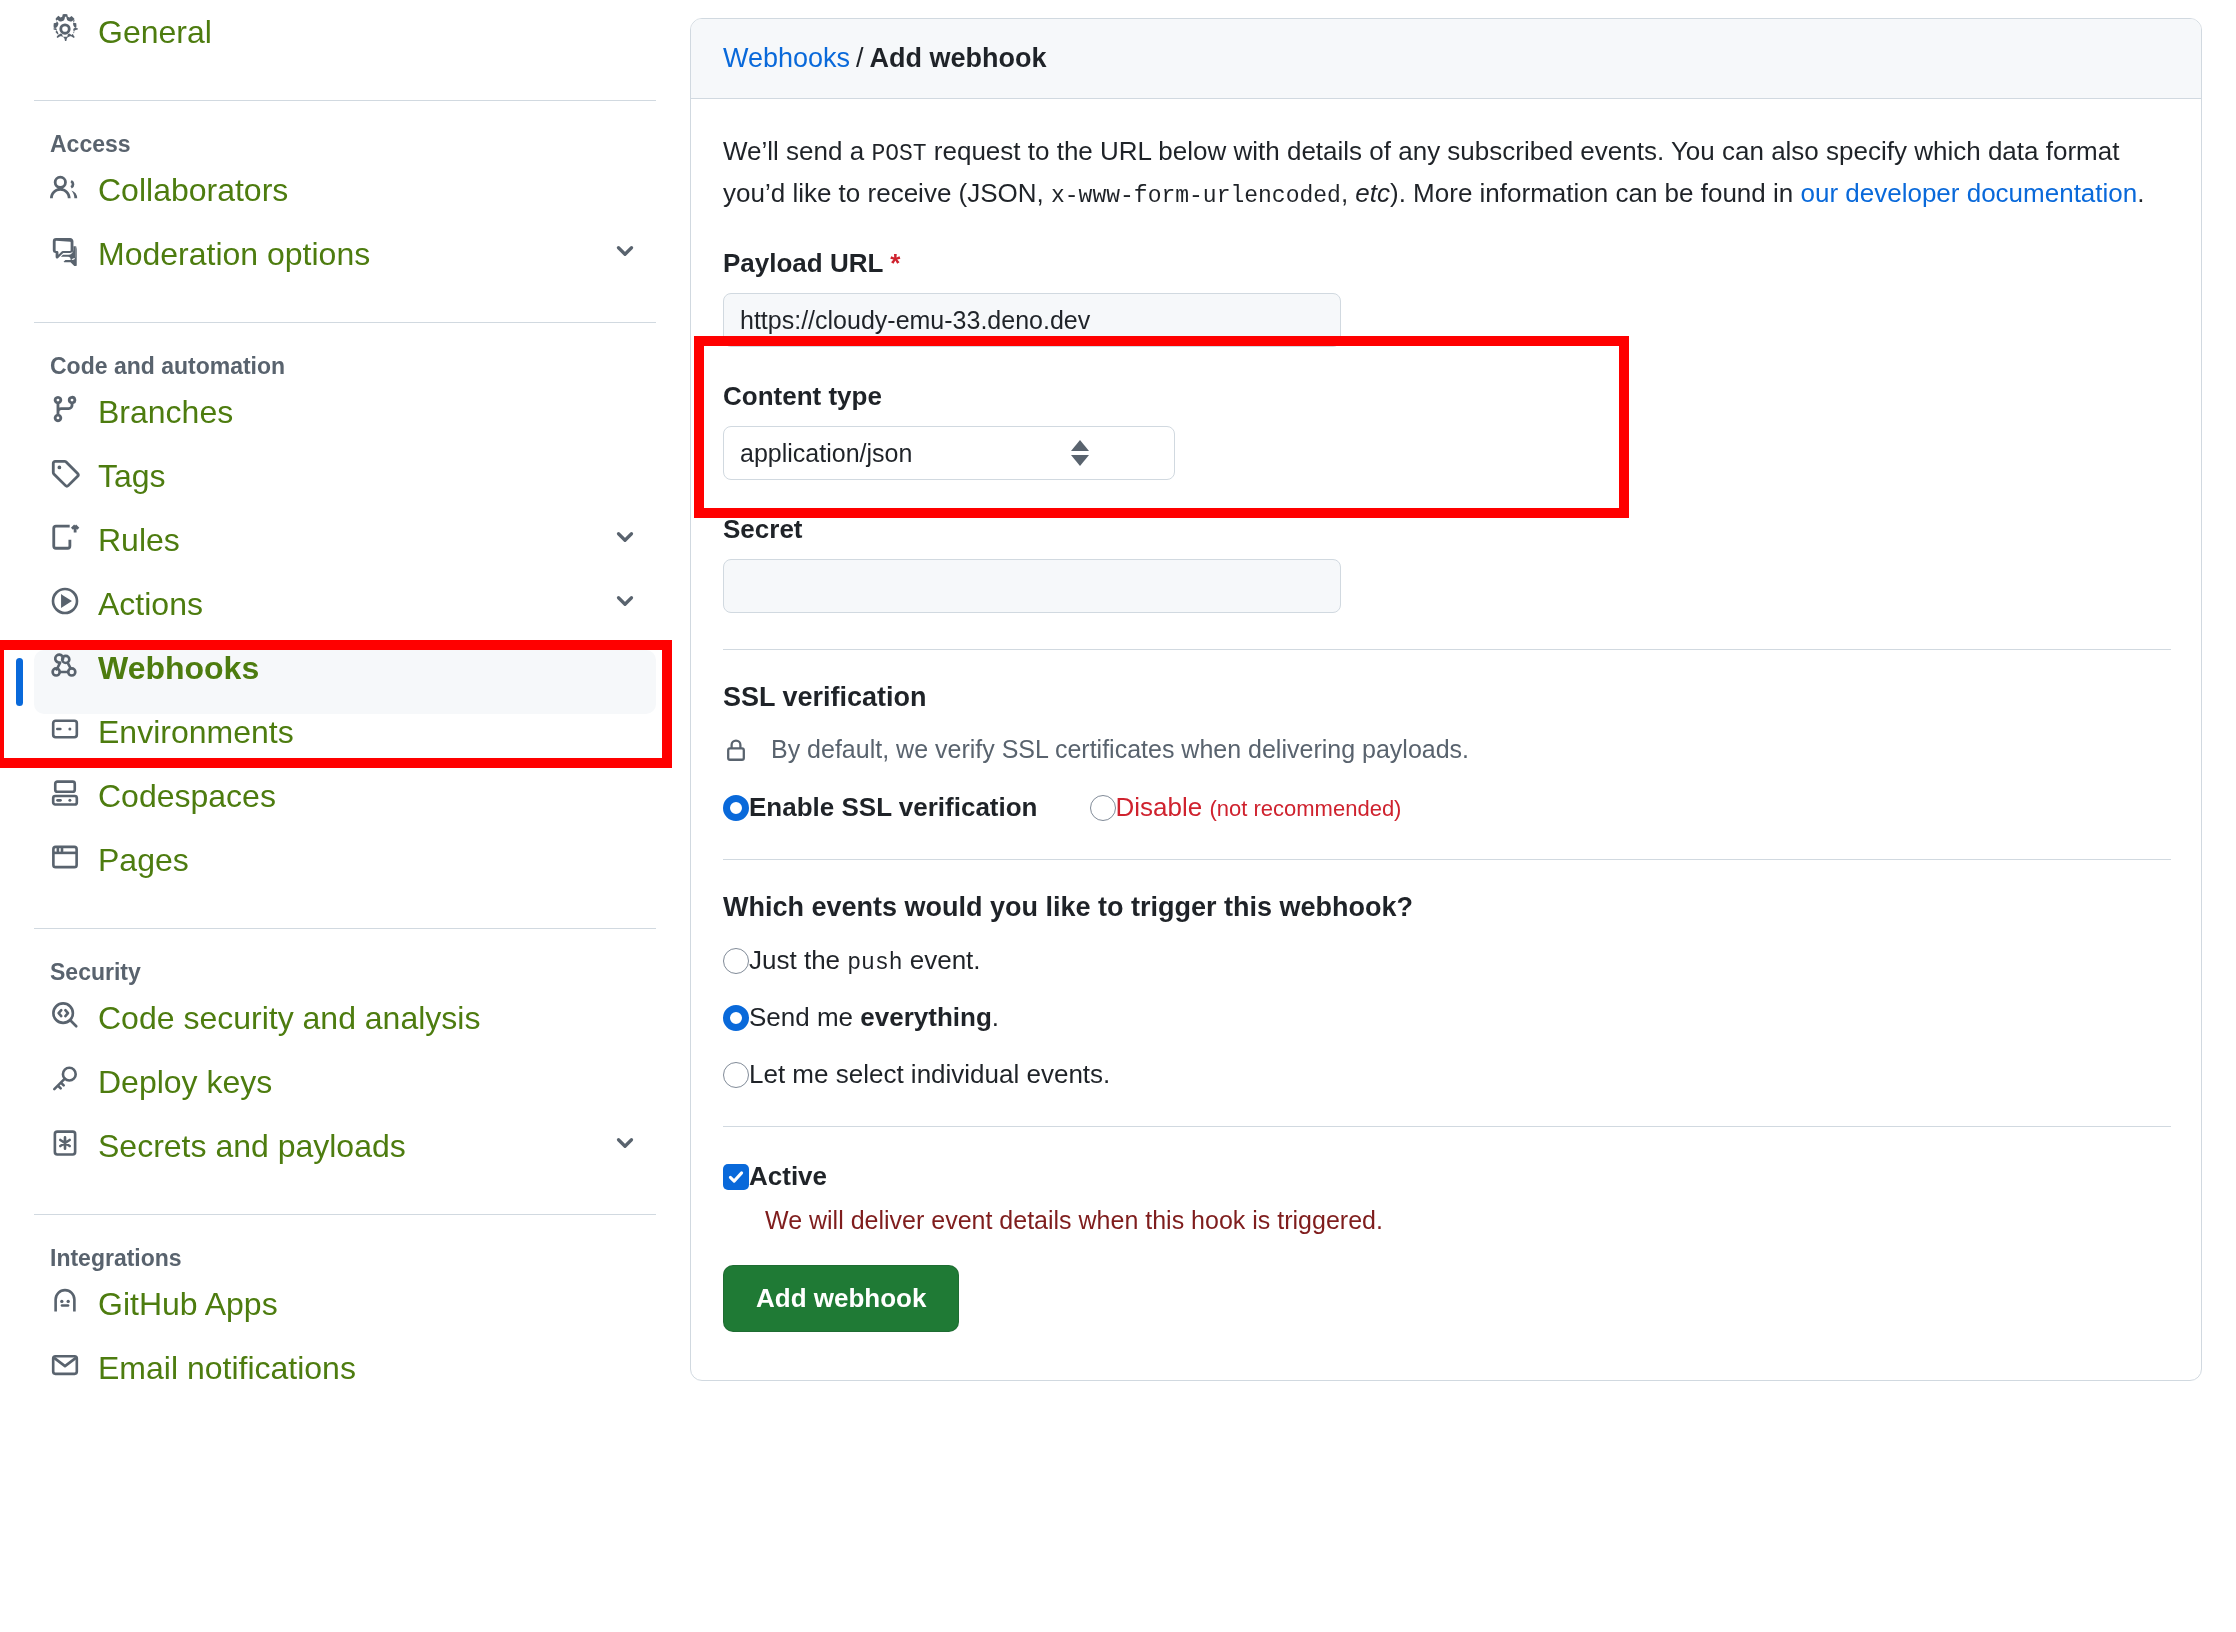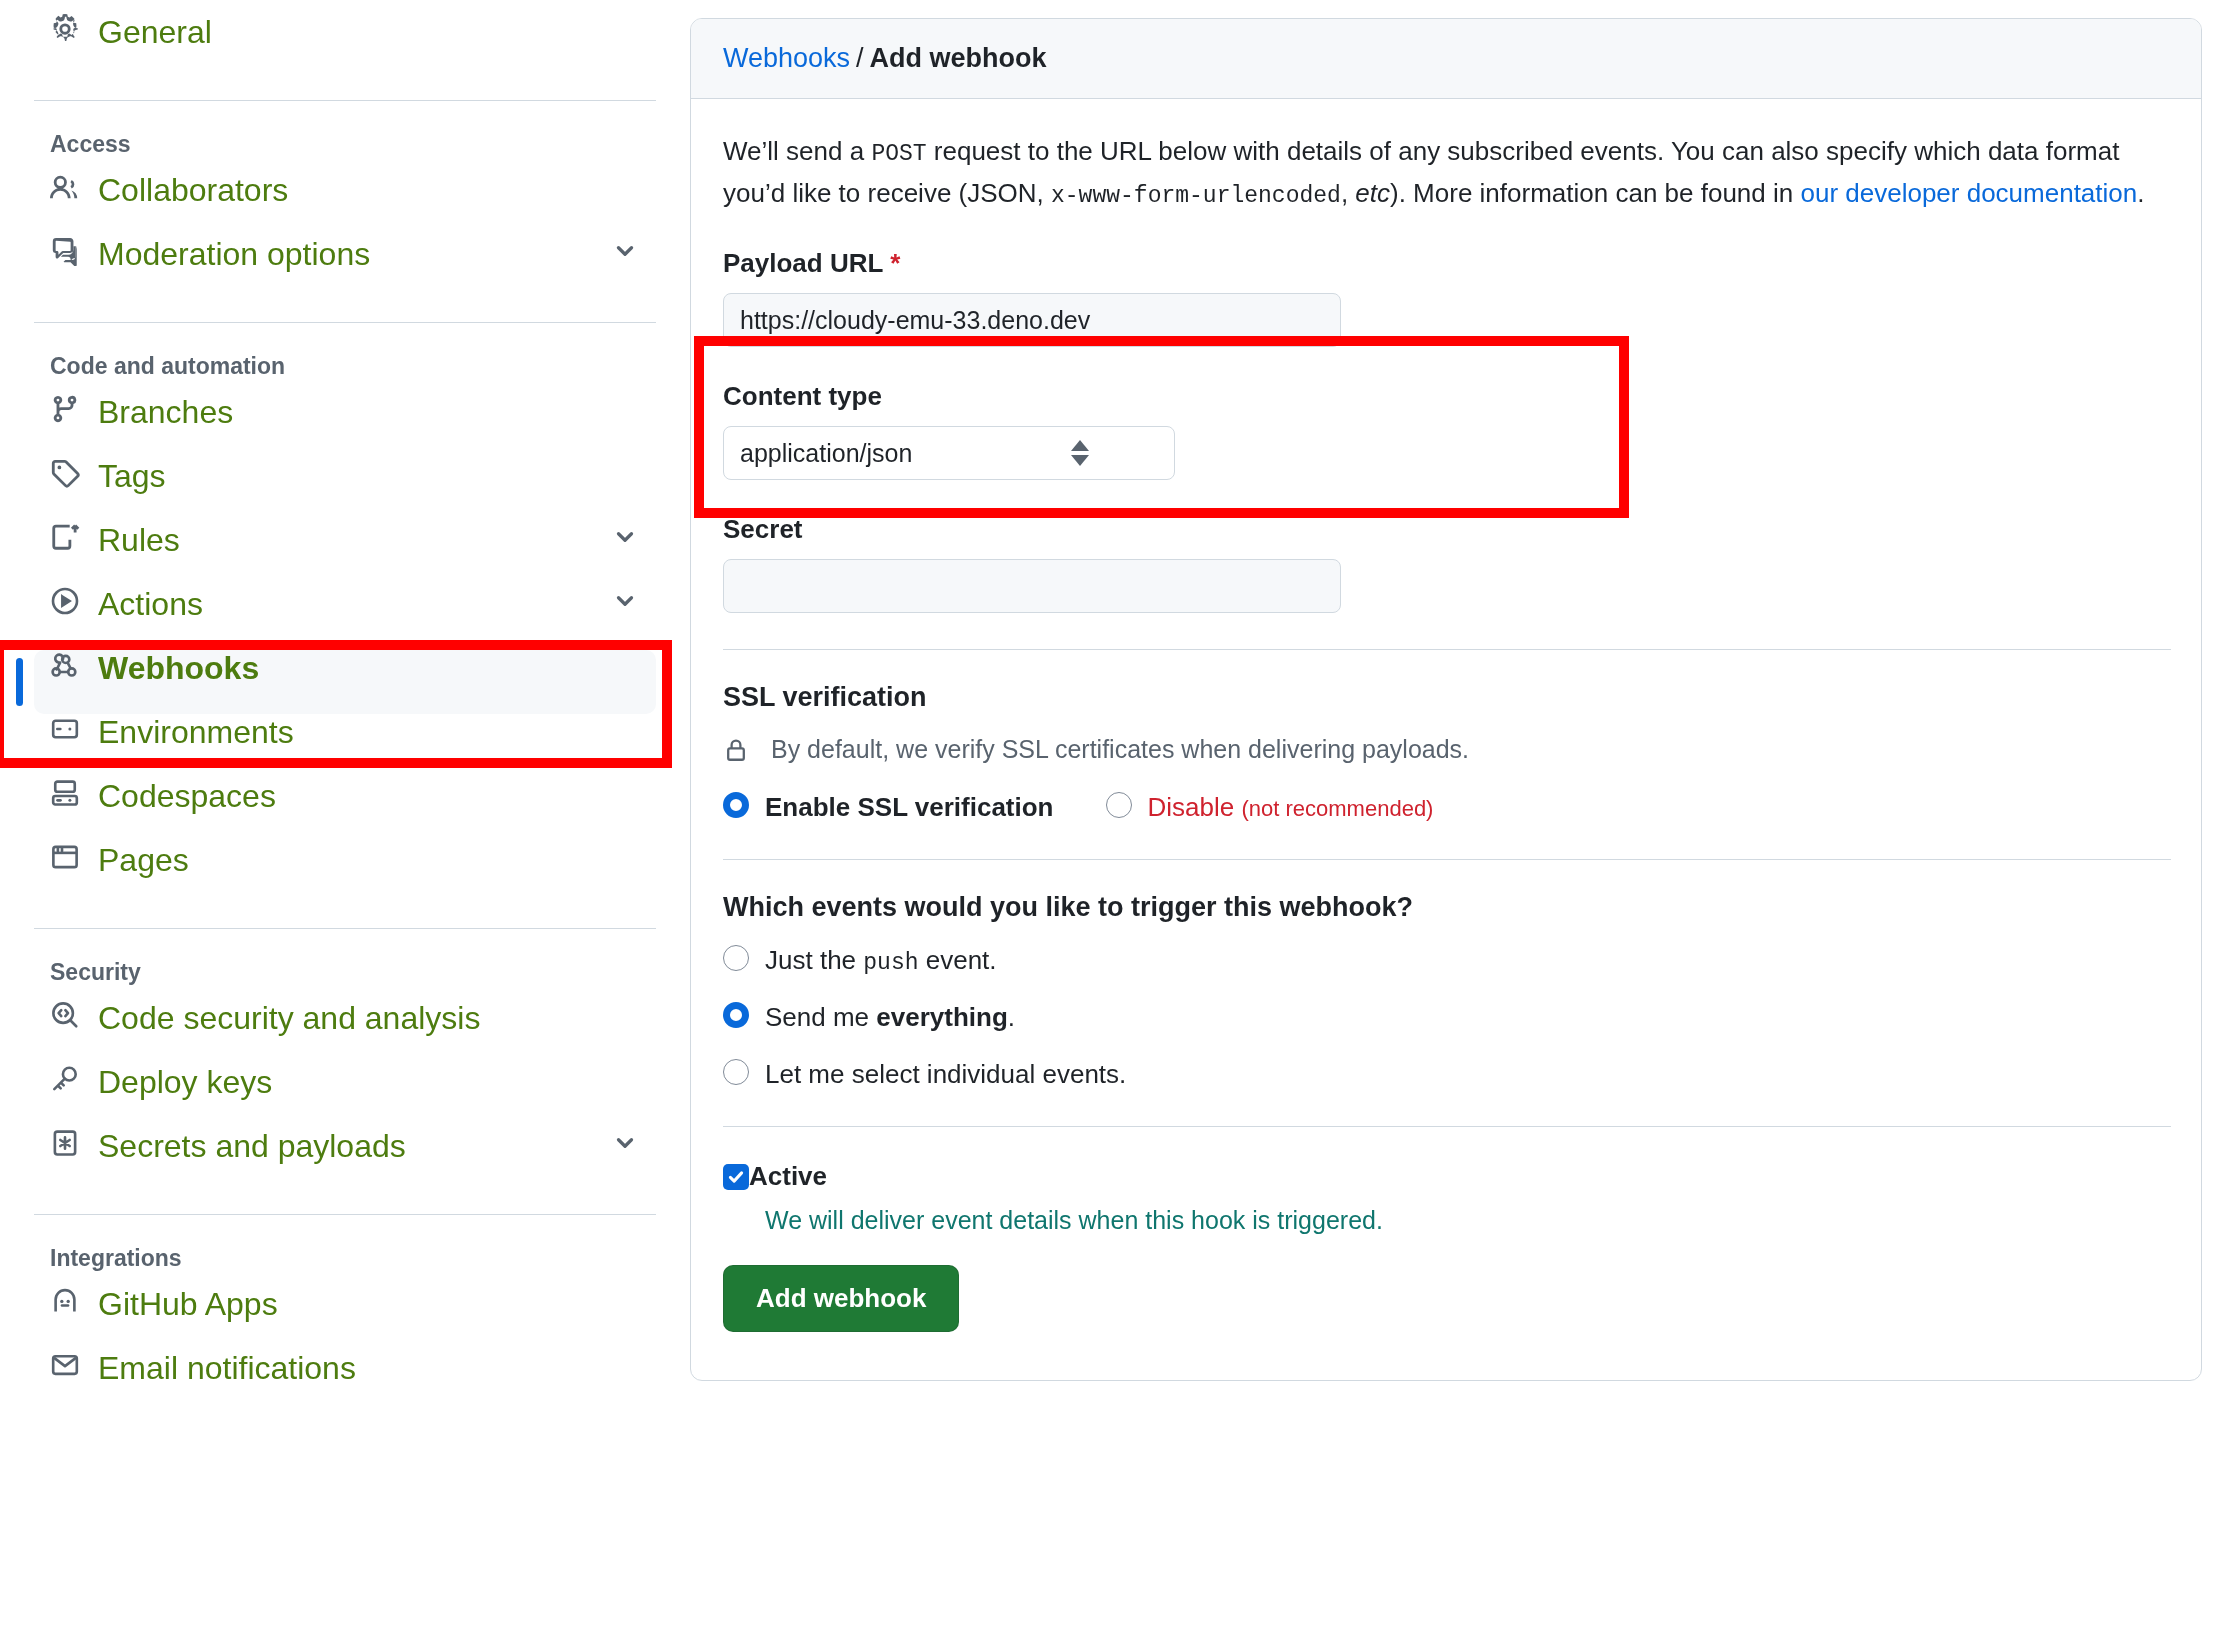--- a/index.html
+++ b/index.html
@@ -171,21 +171,21 @@
 
   .ssl-note {
     display: flex; align-items: center; gap: 22px;
     color: #59636e;
     font-size: 25px;
     margin-top: 22px;
   }
   .ssl-note svg { width: 26px; height: 26px; flex: 0 0 26px; }
 
   .radio-row { display: flex; align-items: center; gap: 52px; margin-top: 28px; }
-  .radio-opt { display: flex; gap: 16px; cursor: pointer; }
+  .radio-opt { display: flex; align-items: center; cursor: pointer; }
   .radio {
     width: 26px; height: 26px; border-radius: 50%;
     border: 1px solid #818b98; background: #fff;
     flex: 0 0 26px; position: relative;
   }
   .radio.on { border: 7px solid #0969da; background: #fff; }
   .radio-opt .t { font-size: 26px; }
   .radio-opt .t.bold { font-weight: 600; }
   .radio-opt .t.danger { color: #cf222e; }
   .radio-opt .t .small { font-size: 22px; }
@@ -201,21 +201,21 @@
 
   .check-row { display: flex; align-items: center; margin-top: 34px; }
   .checkbox {
     width: 26px; height: 26px; border-radius: 5px;
     background: #0969da; flex: 0 0 26px;
     display: flex; align-items: center; justify-content: center;
   }
   .checkbox svg { width: 20px; height: 20px; }
   .check-row .t { font-size: 26px; font-weight: 600; }
   .check-help {
-    font-size: 25px; color: #0f766e;
+    font-size: 25px; color: #7f1d1d;
     margin-top: 14px; margin-left: 42px;
   }
 
   .btn-primary {
     margin-top: 30px;
     background: #1f7a35;
     color: #ffffff;
     border: 1px solid rgba(31,35,40,0.15);
     border-radius: 10px;
     font-size: 26px;

